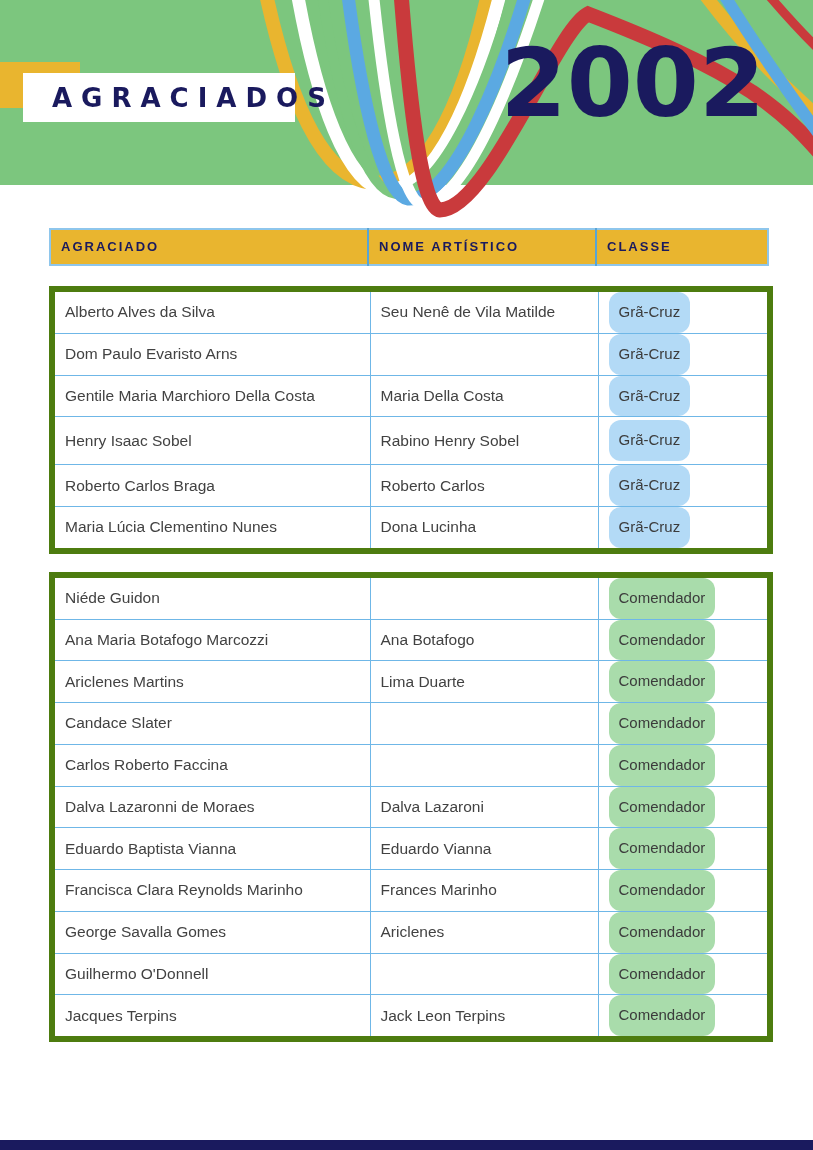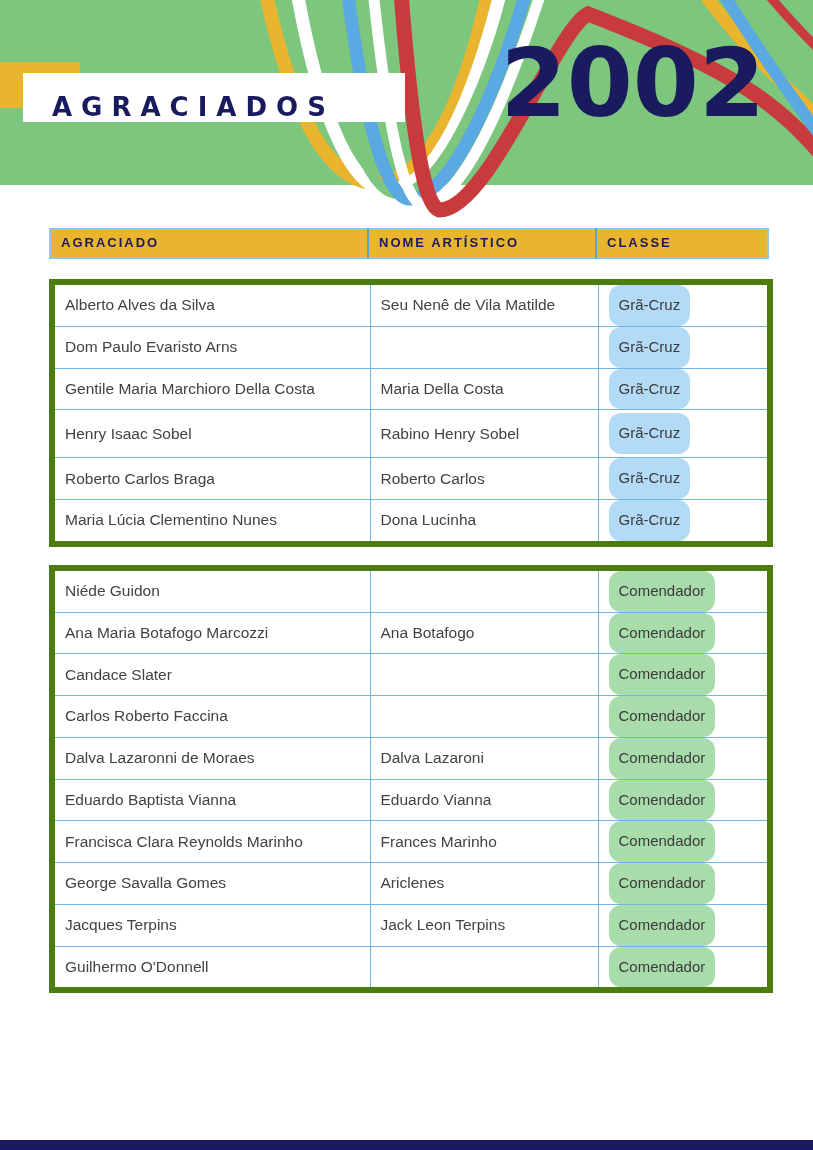--- a/index.html
+++ b/index.html
@@ -22,23 +22,23 @@
     width: 813px; height: 230px;
     pointer-events: none;
   }
   .yellow-tab {
     position: absolute; left: 0; top: 62px;
     width: 80px; height: 46px;
     background: #E9B52F;
   }
   .title-box {
     position: absolute; left: 23px; top: 73px;
-    width: 382px; height: 49px;
+    width: 272px; height: 49px;
     background: #ffffff;
-    display: flex; align-items: flex-end;
+    display: flex; align-items: center;
     padding-left: 29px;
   }
   .title-box h1 {
     font-family: "DejaVu Sans", sans-serif;
     font-size: 26px; font-weight: 700;
     letter-spacing: 9px;
     color: #1A1A5E;
     white-space: nowrap;
   }
   .year {
@@ -54,21 +54,21 @@
   .content {
     position: absolute; left: 49px; top: 228px;
     width: 718px;
   }
   table { width: 100%; border-collapse: collapse; table-layout: fixed; }
   col.c1 { width: 318px; } col.c2 { width: 228px; } col.c3 { width: 172px; }
 
   .cols-header { border: 2px solid #8EC6EC; }
   .cols-header th {
     background: #E9B52F;
-    height: 29px;
+    height: 36px;
     text-align: left;
     padding: 0 0 2px 10px;
     font-size: 13px; font-weight: 700;
     letter-spacing: 2px;
     color: #1A1A5E;
     border-left: 2px solid #58A5D6;
   }
   .cols-header th:first-child { border-left: none; }
 
   .section { margin-top: 20px; border: 6px solid #4d7c0f; }
@@ -218,20 +218,27 @@
   </tr>
 
   <tr>
     <td>Ana Maria Botafogo Marcozzi</td>
     <td>Ana Botafogo</td>
     <td>
       <span class="badge" style="background: rgb(169, 220, 171);">Comendador</span>
     </td>
   </tr>
 
+  <tr>
+    <td>Ariclenes Martins</td>
+    <td>Lima Duarte</td>
+    <td>
+      <span class="badge" style="background: rgb(169, 220, 171);">Comendador</span>
+    </td>
+  </tr>
 
   <tr>
     <td>Candace Slater</td>
     <td></td>
     <td>
       <span class="badge" style="background: rgb(169, 220, 171);">Comendador</span>
     </td>
   </tr>
 
   <tr>
@@ -268,32 +275,32 @@
 
   <tr>
     <td>George Savalla Gomes</td>
     <td>Ariclenes</td>
     <td>
       <span class="badge" style="background: rgb(169, 220, 171);">Comendador</span>
     </td>
   </tr>
 
   <tr>
+    <td>Guilhermo O'Donnell</td>
+    <td></td>
+    <td>
+      <span class="badge" style="background: rgb(169, 220, 171);">Comendador</span>
+    </td>
+  </tr>
+
+  <tr>
     <td>Jacques Terpins</td>
     <td>Jack Leon Terpins</td>
     <td>
       <span class="badge" style="background: rgb(169, 220, 171);">Comendador</span>
     </td>
   </tr>
-
-  <tr>
-    <td>Guilhermo O'Donnell</td>
-    <td></td>
-    <td>
-      <span class="badge" style="background: rgb(169, 220, 171);">Comendador</span>
-    </td>
-  </tr>
 </tbody>
   </table>
 
 </div>
 
 <div class="bottom-bar"></div>
 
 </body></html>

